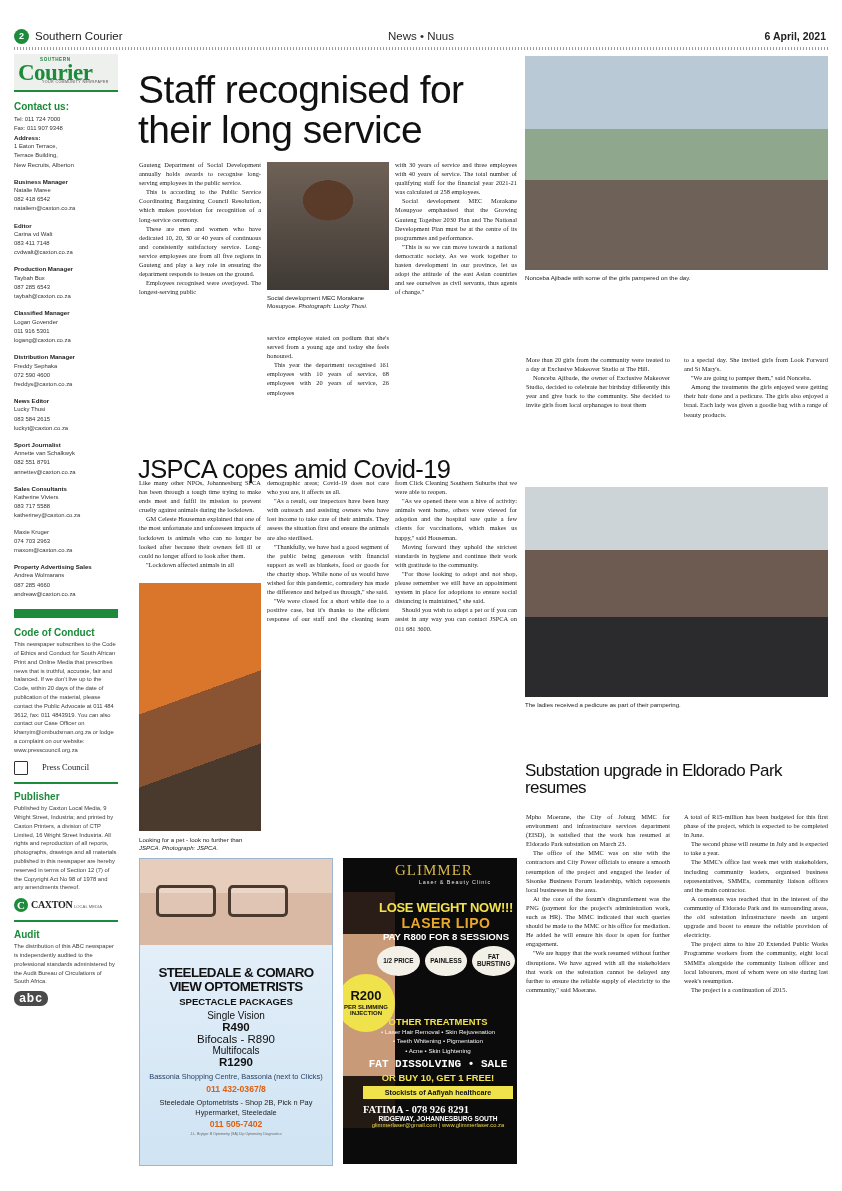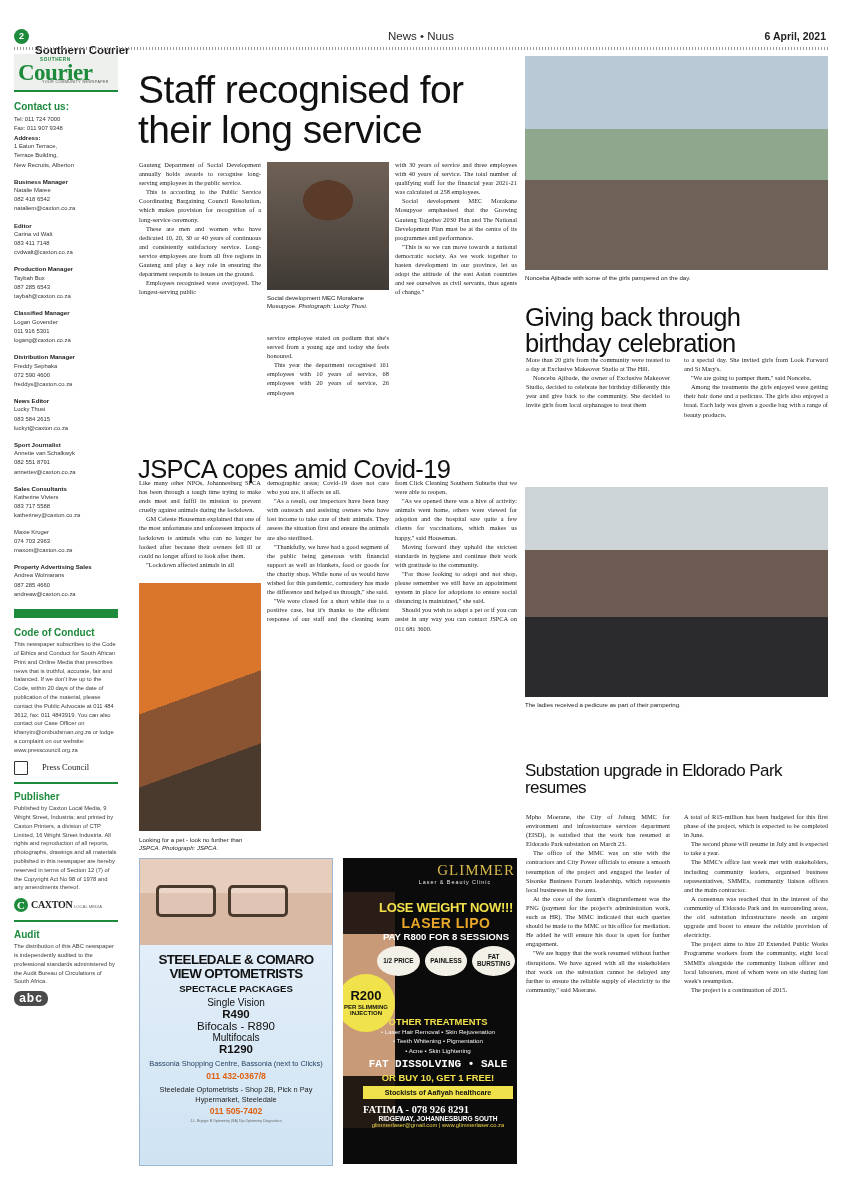--- a/index.html
+++ b/index.html
@@ -1,22 +1,22 @@
 <!DOCTYPE html>
 <html><head>
 <meta charset="utf-8">
 <style>
   html,body{margin:0;padding:0;background:#e8e8e8;}
   body{font-family:"Liberation Serif", serif;}
   .page{position:relative;width:842px;height:1191px;background:#ffffff;margin:0 auto;overflow:hidden;}
   .folio-num{position:absolute;left:14px;top:29px;width:15px;height:15px;border-radius:50%;
     background:#1e8a3c;color:#fff;font-family:"Liberation Sans",sans-serif;font-size:9px;
     line-height:15px;text-align:center;font-weight:bold;}
-  .folio-title{position:absolute;left:35px;top:44px;font-family:"Liberation Sans",sans-serif;
-    font-size:11.5px;color:#222;font-weight:bold;}
+  .folio-title{position:absolute;left:35px;top:30px;font-family:"Liberation Sans",sans-serif;
+    font-size:11.5px;color:#222;}
   .folio-section{position:absolute;left:0;top:30px;width:842px;text-align:center;
     font-family:"Liberation Sans",sans-serif;font-size:11.5px;color:#2b2b2b;}
   .folio-date{position:absolute;right:16px;top:30px;font-family:"Liberation Sans",sans-serif;
     font-size:10.5px;color:#222;font-weight:bold;}
   .rule-dots{position:absolute;left:14px;top:47px;width:814px;height:3px;
     background-image:repeating-linear-gradient(to right,#9a9a9a 0 1px,transparent 1px 3px);}
 
   
   .sidebar{position:absolute;left:14px;top:54px;width:104px;}
   .logo-box{width:104px;height:36px;background:#eef0ee;position:relative;border-bottom:2px solid #1e8a3c;}
@@ -82,21 +82,21 @@
     text-align:center;color:#111;margin-top:3px;}
   .opt-line{font-family:"Liberation Sans",sans-serif;font-size:10px;text-align:center;color:#111;}
   .opt-price{font-family:"Liberation Sans",sans-serif;font-size:11.5px;font-weight:bold;
     text-align:center;color:#111;}
   .opt-addr{font-family:"Liberation Sans",sans-serif;font-size:7.4px;text-align:center;color:#1f3b5c;line-height:1.3;}
   .opt-tel{font-family:"Liberation Sans",sans-serif;font-size:8.6px;font-weight:bold;
     text-align:center;color:#e06010;}
   .opt-fine{font-family:"Liberation Sans",sans-serif;font-size:3.6px;text-align:center;color:#666;}
 
   .ad-glim{background:#0b0b0b;}
-  .gl-logo{font-family:"Liberation Serif",serif;font-size:15px;color:#d8b84a;text-align:right;letter-spacing:1px;}
+  .gl-logo{font-family:"Liberation Serif",serif;font-size:15px;color:#d8b84a;text-align:left;letter-spacing:1px;}
   .gl-sub{font-family:"Liberation Sans",sans-serif;font-size:5.4px;color:#e8e8e8;text-align:center;letter-spacing:1px;}
   .gl-h1{font-family:"Liberation Sans",sans-serif;font-weight:bold;font-size:13px;color:#f2e14a;
     text-align:center;letter-spacing:-.3px;}
   .gl-h2{font-family:"Liberation Sans",sans-serif;font-weight:bold;font-size:14px;color:#e8a62a;
     text-align:center;letter-spacing:.5px;}
   .gl-pay{font-family:"Liberation Sans",sans-serif;font-weight:bold;font-size:9.6px;color:#fff;text-align:center;}
   .gl-bubbles{display:flex;justify-content:center;gap:5px;margin-top:4px;}
   .gl-bub{width:44px;height:30px;border-radius:50%;background:#f3f1e7;color:#111;
     font-family:"Liberation Sans",sans-serif;font-weight:bold;font-size:6.4px;text-align:center;
     display:flex;align-items:center;justify-content:center;line-height:1.05;}
@@ -276,21 +276,20 @@
 
   <div class="photo ph-dog" style="position:absolute;left:139px;top:583px;width:122px;height:248px;"></div>
   <div class="cap" style="position:absolute;left:139px;top:836px;width:124px;">
     <span>Looking for a pet - look no further than</span>
     <i>JSPCA. Photograph: JSPCA.</i>
   </div>
 
   <div class="photo ph-girls" style="position:absolute;left:525px;top:56px;width:303px;height:214px;"></div>
   <div class="cap" style="position:absolute;left:525px;top:274px;width:303px;">Nonceba Ajibade with some of the girls pampered on the day.</div>
 
-  <div class="hl" style="position:absolute;left:525px;top:292px;width:303px;font-size:25.5px;">Giving back through birthday celebration</div>
 
   <div class="body-col" id="bday-col1" style="position:absolute;left:526px;top:355px;width:144px;">
       <p class="first">More than 20 girls from the community were treated to a day at Exclusive Makeover Studio at The Hill.</p>
       <p>Nonceba Ajibade, the owner of Exclusive Makeover Studio, decided to celebrate her birthday differently this year and give back to the community. She decided to invite girls from local orphanages to treat them</p>
     </div>
   <div class="body-col" id="bday-col2" style="position:absolute;left:684px;top:355px;width:144px;">
       <p class="first">to a special day. She invited girls from Look Forward and St Mary's.</p>
       <p>"We are going to pamper them," said Nonceba.</p>
       <p>Among the treatments the girls enjoyed were getting their hair done and a pedicure. The girls also enjoyed a braai. Each lady was given a goodie bag with a range of beauty products.</p>
     </div>
@@ -312,21 +311,21 @@
       <p>The MMC's office last week met with stakeholders, including community leaders, organised business representatives, SMMEs, community liaison officers and the main contractor.</p>
       <p>A consensus was reached that in the interest of the community of Eldorado Park and its surrounding areas, the old substation infrastructure needs an urgent upgrade and boost to ensure the reliable provision of electricity.</p>
       <p>The project aims to hire 20 Extended Public Works Programme workers from the community, eight local SMMEs alongside the community liaison officer and local labourers, most of whom were on site during last week's resumption.</p>
       <p>The project is a continuation of 2015.</p>
     </div>
 
   <div class="ad ad-opt" style="left:139px;top:858px;width:192px;height:306px;">
     <div class="opt-photo">
       <div class="opt-glass"></div>
     </div>
-    <div style="padding:8px 6px 0;">
+    <div style="padding:21px 6px 0;">
       <div class="opt-t1">STEELEDALE &amp; COMARO</div>
       <div class="opt-t1">VIEW OPTOMETRISTS</div>
       <div class="opt-t2">SPECTACLE PACKAGES</div>
       <div class="opt-line" style="margin-top:3px">Single Vision</div>
       <div class="opt-price">R490</div>
       <div class="opt-price" style="font-weight:normal">Bifocals - R890</div>
       <div class="opt-line">Multifocals</div>
       <div class="opt-price">R1290</div>
       <div class="opt-addr" style="margin-top:4px">Bassonia Shopping Centre, Bassonia (next to Clicks)</div>
       <div class="opt-tel" style="margin-top:2px">011 432-0367/8</div>

